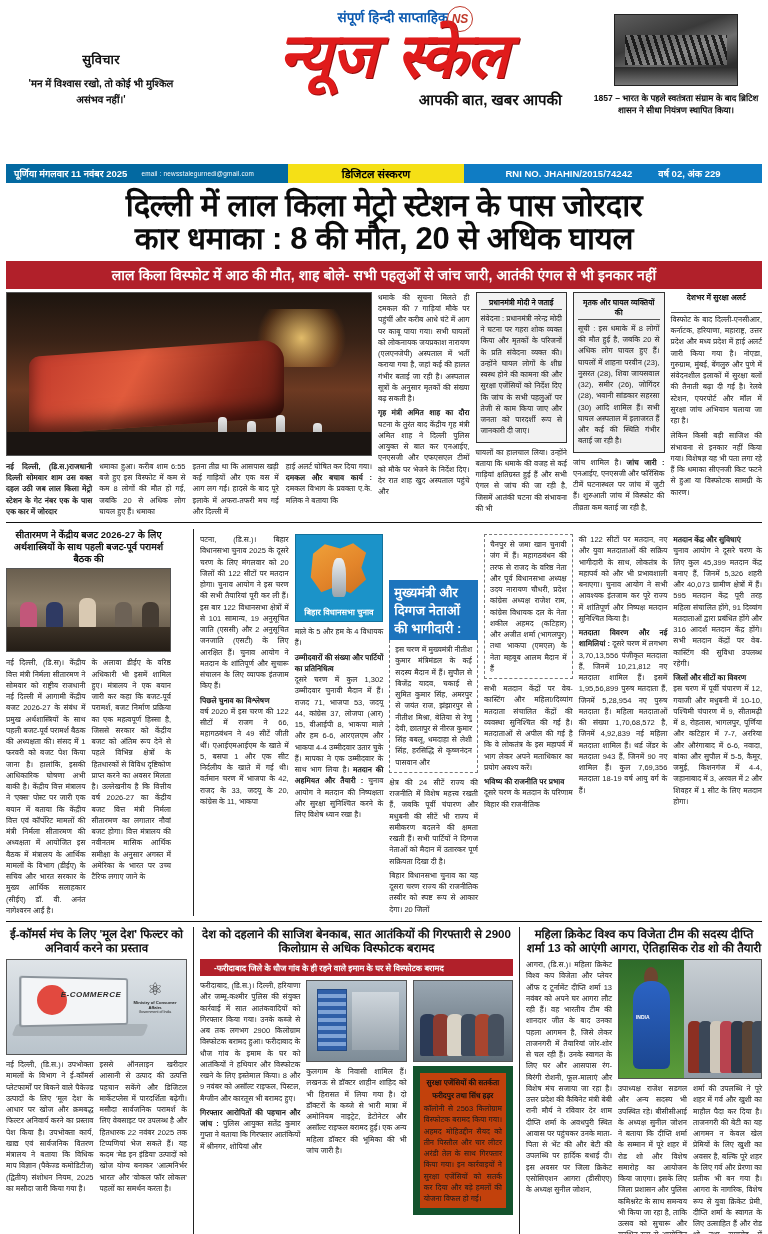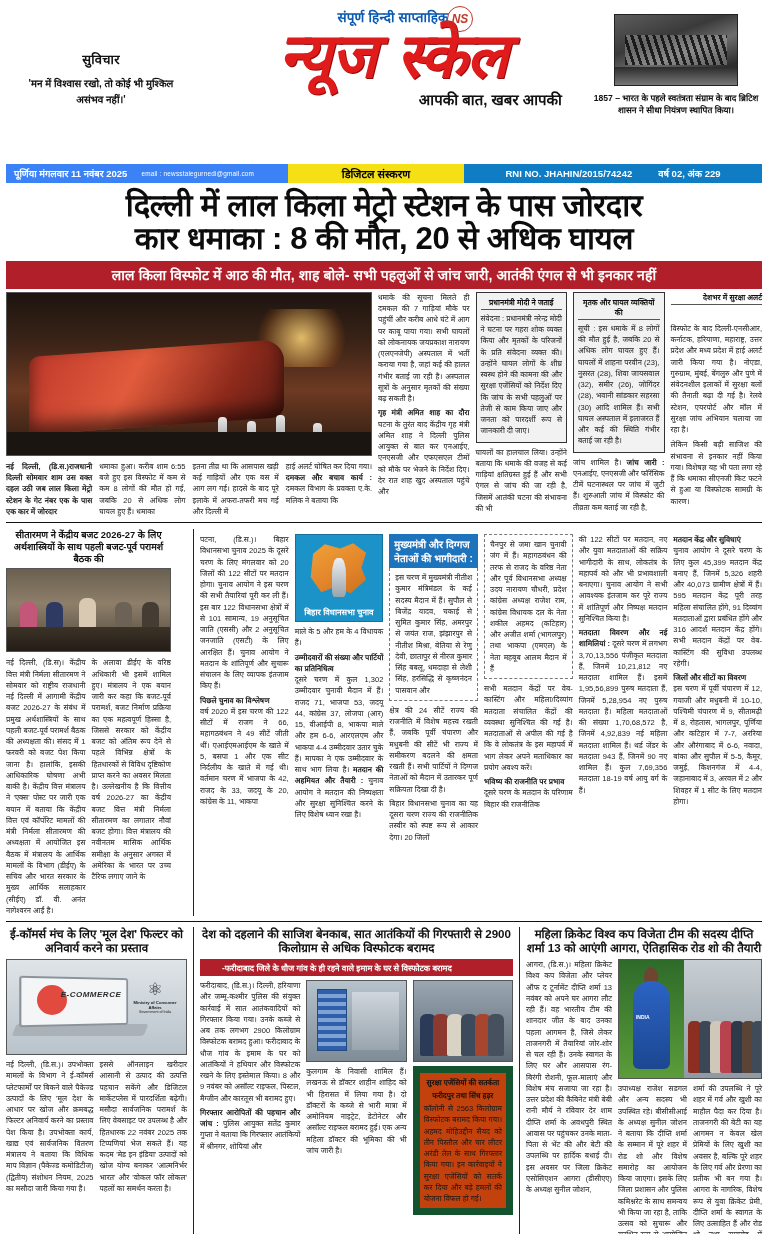--- a/index.html
+++ b/index.html
@@ -49,21 +49,21 @@
     background:repeating-linear-gradient(72deg,rgba(20,20,20,.85) 0 3px,rgba(190,190,190,.35) 3px 7px);
   }
   .mh-photo:after{
     content:"";position:absolute;left:0;bottom:0;width:100%;height:26%;
     background:linear-gradient(#2b2b2b,#777);
   }
   .mh-cap{font-size:8.6px;font-weight:bold;line-height:1.42;color:#111;}
 
   
   .infobar{display:flex;height:19px;align-items:stretch;font-weight:bold;margin-top:2px;}
-  .ib-blue{background:#3b82f6;color:#fff;display:flex;align-items:center;gap:14px;padding:0 8px;flex:1 1 auto;}
+  .ib-blue{background:#0369a1;color:#fff;display:flex;align-items:center;gap:14px;padding:0 8px;flex:1 1 auto;}
   .ib-date{font-size:9.5px;}
   .ib-mail{font-size:6.4px;font-weight:normal;letter-spacing:.2px;}
   .ib-yellow{background:#f5e016;color:#000;font-size:11px;display:flex;align-items:center;justify-content:center;width:176px;}
   .ib-blue2{background:#0f7cc4;color:#fff;font-size:9.5px;display:flex;align-items:center;justify-content:center;gap:26px;flex:0 0 298px;padding:0 6px;}
 
   
   .lead-head{
     text-align:center;font-weight:bold;color:#0c0c0c;
     font-size:31px;line-height:1.08;padding:6px 2px 3px;
     letter-spacing:-.3px;
@@ -107,21 +107,21 @@
 
   .ts-cols{display:flex;gap:7px;margin-top:5px;}
   .ts-cols > div{width:25%;}
 
   .ts-right{flex:1;display:flex;gap:6px;}
   .ts-col{flex:1;}
   .boxed{
     border:1px solid #333;padding:4px 4px 5px;background:#f2f2f2;
   }
   .box-title{font-size:7.6px;font-weight:bold;text-align:center;border-bottom:1px solid #555;padding-bottom:2px;margin-bottom:3px;}
-  .plain-title{font-size:7.6px;font-weight:bold;text-align:right;margin-bottom:18px;border-bottom:1px solid #555;padding-bottom:2px;}
+  .plain-title{font-size:7.6px;font-weight:bold;text-align:center;margin-bottom:1px;border-bottom:1px solid #555;padding-bottom:10px;}
 
   
   .sec-wrap{display:flex;gap:6px;margin-top:6px;}
   .sec-left{width:188px;border-right:1.5px solid #222;padding-right:22px;}
   .sec-left .sl-head{font-size:9.4px;font-weight:bold;line-height:1.25;text-align:center;margin-bottom:4px;}
   .sl-photo{
     width:100%;height:84px;border:1px solid #555;position:relative;overflow:hidden;
     background:linear-gradient(180deg,#6a5f4f 0%,#8d7f6a 42%,#4e4438 100%);
   }
   .sl-photo .tbl{position:absolute;left:0;bottom:0;width:100%;height:30%;background:linear-gradient(#3c3227,#241d16);}
@@ -148,32 +148,33 @@
   }
   .bihar-map .hand{
     position:absolute;left:42%;top:26%;width:16%;height:46%;
     background:linear-gradient(#eceff1,#9aa4ab);border-radius:40% 40% 18% 18%;
   }
   .bihar-map .cap{
     position:absolute;left:0;bottom:4px;width:100%;text-align:center;
     color:#fff;font-size:8.2px;font-weight:bold;
   }
   .blue-band{
-    background:#1d74bd;color:#fff;font-size:10px;font-weight:bold;
+    background:#1d74bd;color:#fff;font-size:13px;font-weight:bold;
     padding:3px 5px;
+    margin-top:46px;
   }
   .dash-box{border:1px dashed #777;border-top:0;padding:4px 5px;}
 
   
   .bottom{display:flex;gap:6px;margin-top:5px;}
   .b1{width:188px;border-right:1.5px solid #222;padding-right:6px;}
   .b2{width:320px;border-right:1.5px solid #222;padding-right:6px;}
   .b3{flex:1;}
   .b-head{font-size:11.6px;font-weight:bold;line-height:1.2;text-align:center;margin-bottom:4px;}
-  .red-strip{background:#b1202a;color:#fff;font-size:8.2px;font-weight:bold;padding:3px 22px;margin-bottom:4px;}
+  .red-strip{background:#b1202a;color:#fff;font-size:8.2px;font-weight:bold;padding:3px 14px;margin-bottom:4px;}
   .b-photo{border:1px solid #555;position:relative;overflow:hidden;}
   .ph-ecom{height:96px;background:linear-gradient(180deg,#dfe4e8,#b9c3cb);}
   .ph-ecom .lap{position:absolute;left:8%;top:18%;width:62%;height:52%;background:#f3f5f7;border:2px solid #8b939a;border-radius:3px;transform:perspective(220px) rotateY(12deg);}
   .ph-ecom .lapbase{position:absolute;left:4%;top:68%;width:74%;height:13%;background:#aab2b8;border-radius:3px;transform:skewX(-22deg);}
   .ph-ecom .circ{position:absolute;left:17%;top:27%;width:30px;height:30px;border-radius:50%;background:#e2493f;}
   .ph-ecom .etxt{position:absolute;left:30%;top:32%;font-size:8px;font-weight:bold;color:#2b2b2b;letter-spacing:.5px;font-style:italic;}
   .ph-emb{position:absolute;right:5%;top:22%;width:44px;text-align:center;}
   .ph-emb .sym{font-size:17px;line-height:1;color:#222;}
   .ph-emb .l1{font-size:4.2px;font-weight:bold;color:#222;margin-top:2px;}
   .ph-emb .l2{font-size:3.6px;color:#222;}

